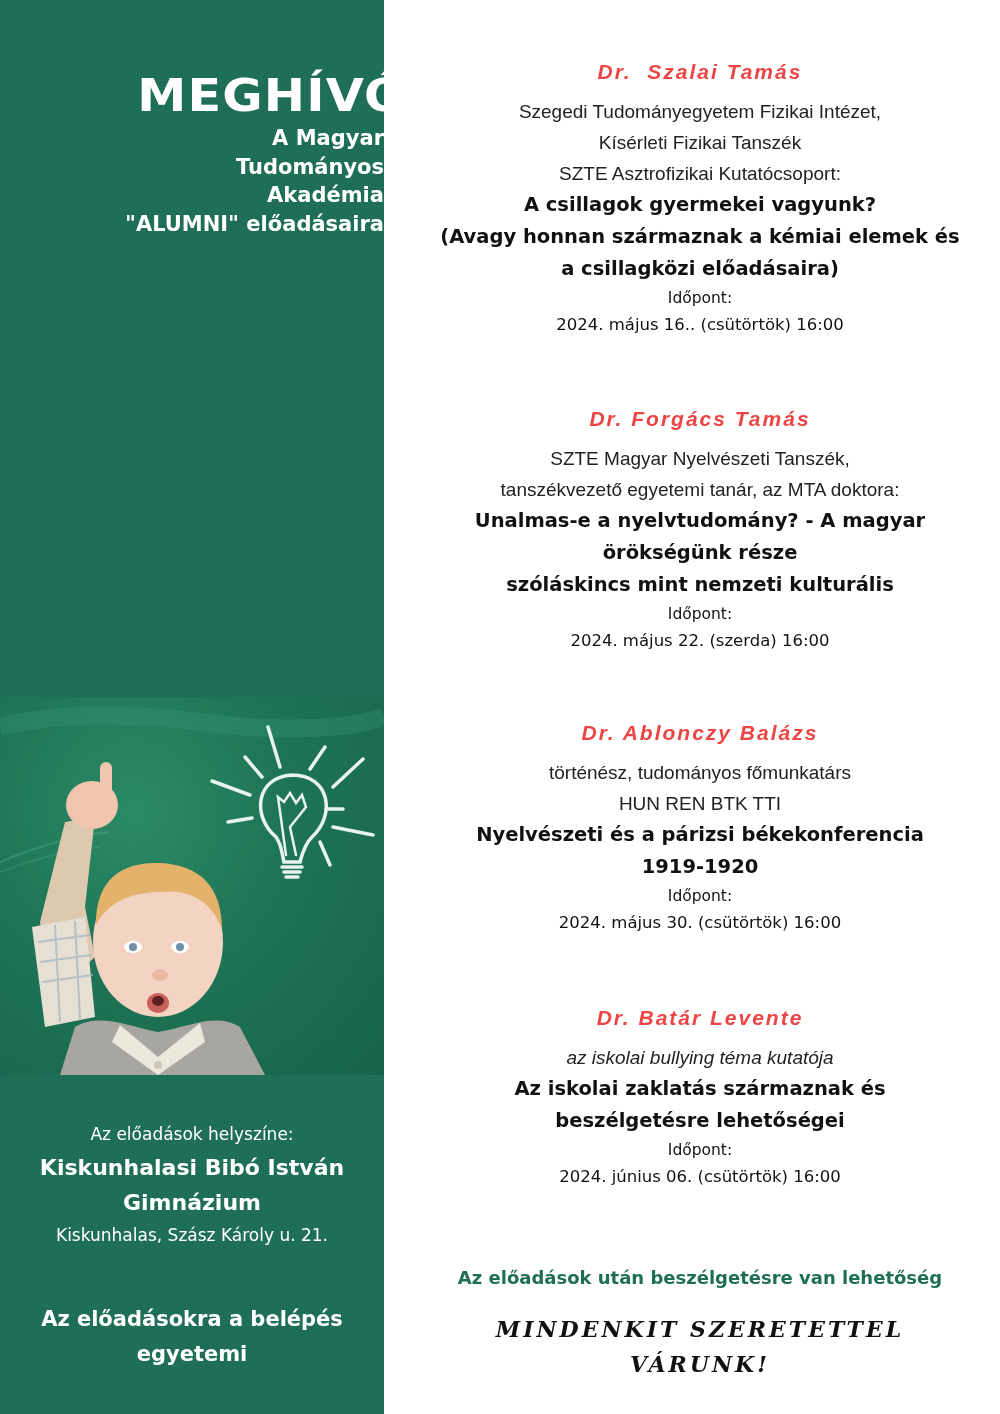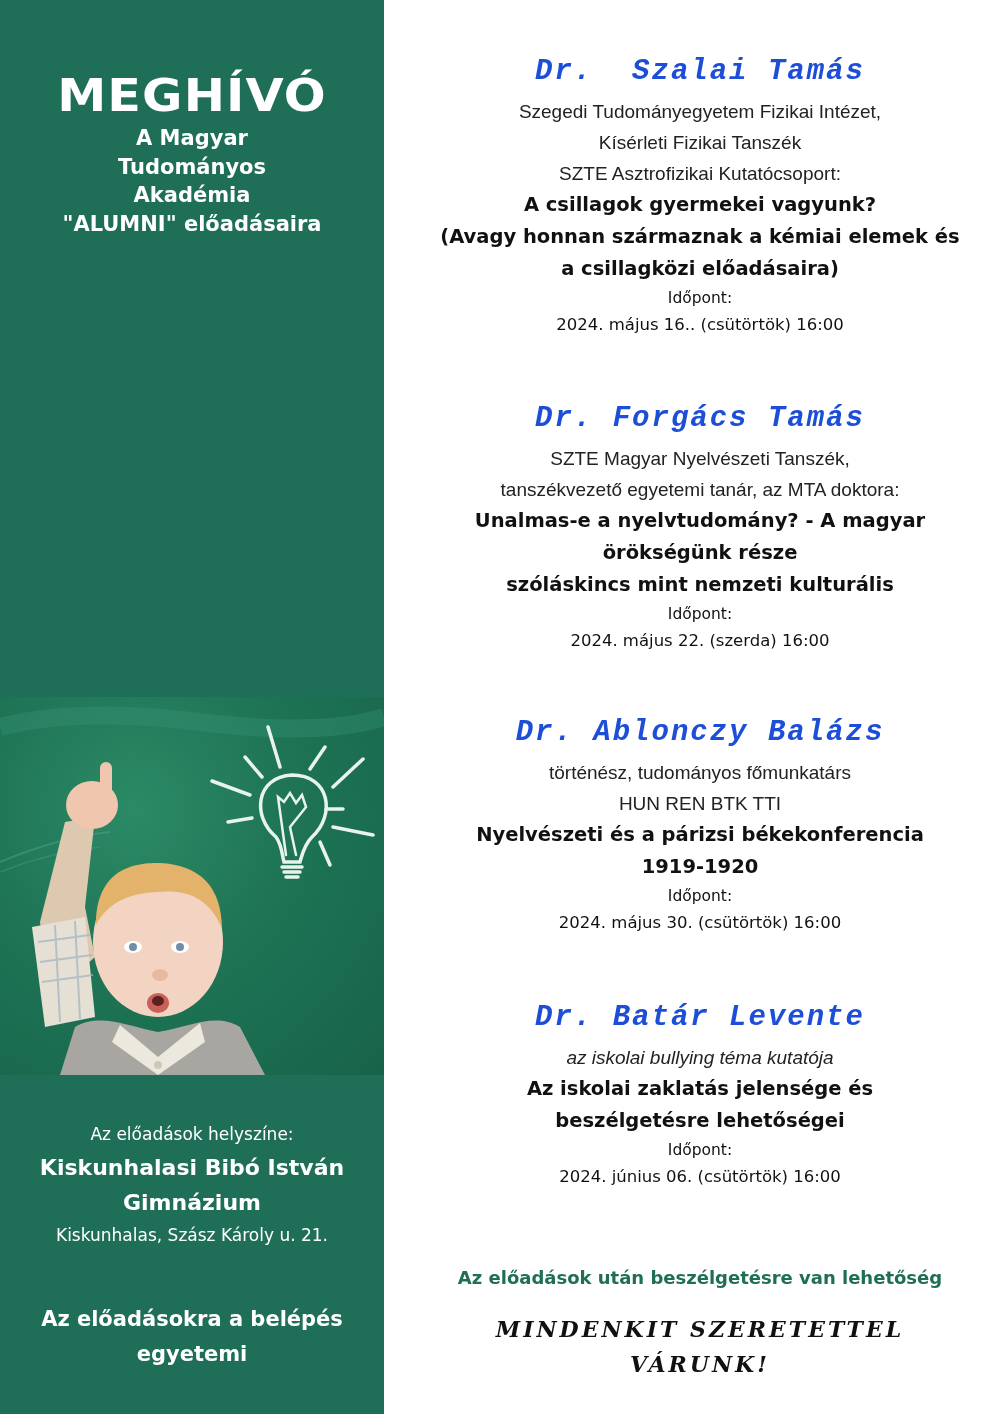--- a/index.html
+++ b/index.html
@@ -3,21 +3,21 @@
   <meta charset="utf-8">
   <style>
     * { box-sizing: border-box; margin: 0; padding: 0; }
     html, body { width: 1000px; height: 1414px; background: #ffffff; overflow: hidden; }
     body { position: relative; font-family: "DejaVu Sans", sans-serif; }
 
     .left-panel {
       position: absolute; left: 0; top: 0; width: 384px; height: 1414px;
       background: #1f6e57;
     }
-    .title-block { position: absolute; left: 0; top: 70px; width: 384px; text-align: center; color: #fff; }
+    .title-block { position: absolute; left: 0; top: 70px; width: 384px; text-align: right; color: #fff; }
     .main-title {
       font-family: "DejaVu Sans", sans-serif; font-weight: 900; font-size: 44px;
       letter-spacing: 1px; line-height: 52px; transform: scaleX(1.12);
     }
     .sub-title {
       font-family: "DejaVu Sans", sans-serif; font-weight: bold; font-size: 21px;
       line-height: 28.5px; margin-top: 2px;
     }
 
     .photo {
@@ -30,22 +30,22 @@
     .venue-label { font-size: 17px; line-height: 24px; }
     .venue-name { font-weight: bold; font-size: 22px; line-height: 35px; margin-top: 4px; }
     .venue-address { font-size: 17px; line-height: 26px; margin-top: 2px; }
     .entry-block {
       position: absolute; left: 0; top: 1302px; width: 384px; text-align: center; color: #fff;
       font-weight: bold; font-size: 21px; line-height: 35px;
     }
 
     .right-col { position: absolute; left: 420px; width: 560px; text-align: center; }
     .speaker-name {
-      font-family: Liberation Mono, monospace; font-weight: bold; font-style: italic;
-      font-size: 29px; color: #1d4ed8; letter-spacing: 2px; line-height: 40px;
+      font-family: Liberation Sans, sans-serif; font-weight: bold; font-style: italic;
+      font-size: 21px; color: #ef4444; letter-spacing: 2px; line-height: 40px;
     }
     .affil { font-family: "Liberation Sans", sans-serif; font-size: 19px; color: #222; line-height: 31px; }
     .talk { font-family: "DejaVu Sans", sans-serif; font-weight: bold; font-size: 19.5px; color: #111; line-height: 32px; }
     .when-label { font-size: 15.5px; color: #111; line-height: 26px; }
     .when { font-size: 16.5px; color: #111; line-height: 27px; }
 
     .s1 { top: 52px; }
     .s2 { top: 399px; }
     .s3 { top: 713px; }
     .s4 { top: 998px; }
@@ -180,21 +180,21 @@
   <div class="when-label">Időpont:</div>
   <div class="when">2024. május 30. (csütörtök) 16:00</div>
 </div>
 
 <div class="right-col s4">
   <div class="speaker-name">Dr. Batár Levente</div>
   <div class="affil" style="margin-top:4px;font-style:italic;">
     <div>az iskolai bullying téma kutatója</div>
   </div>
   <div class="talk">
-    <div>Az iskolai zaklatás jelensége és</div>
+    <div>Az iskolai zaklatás származnak és</div>
     <div>beszélgetésre lehetőségei</div>
   </div>
   <div class="when-label">Időpont:</div>
   <div class="when">2024. június 06. (csütörtök) 16:00</div>
 </div>
 
 <div class="footer-note">Az előadások után beszélgetésre van lehetőség</div>
 <div class="footer-welcome">
   <div>MINDENKIT SZERETETTEL</div>
   <div>VÁRUNK!</div>

